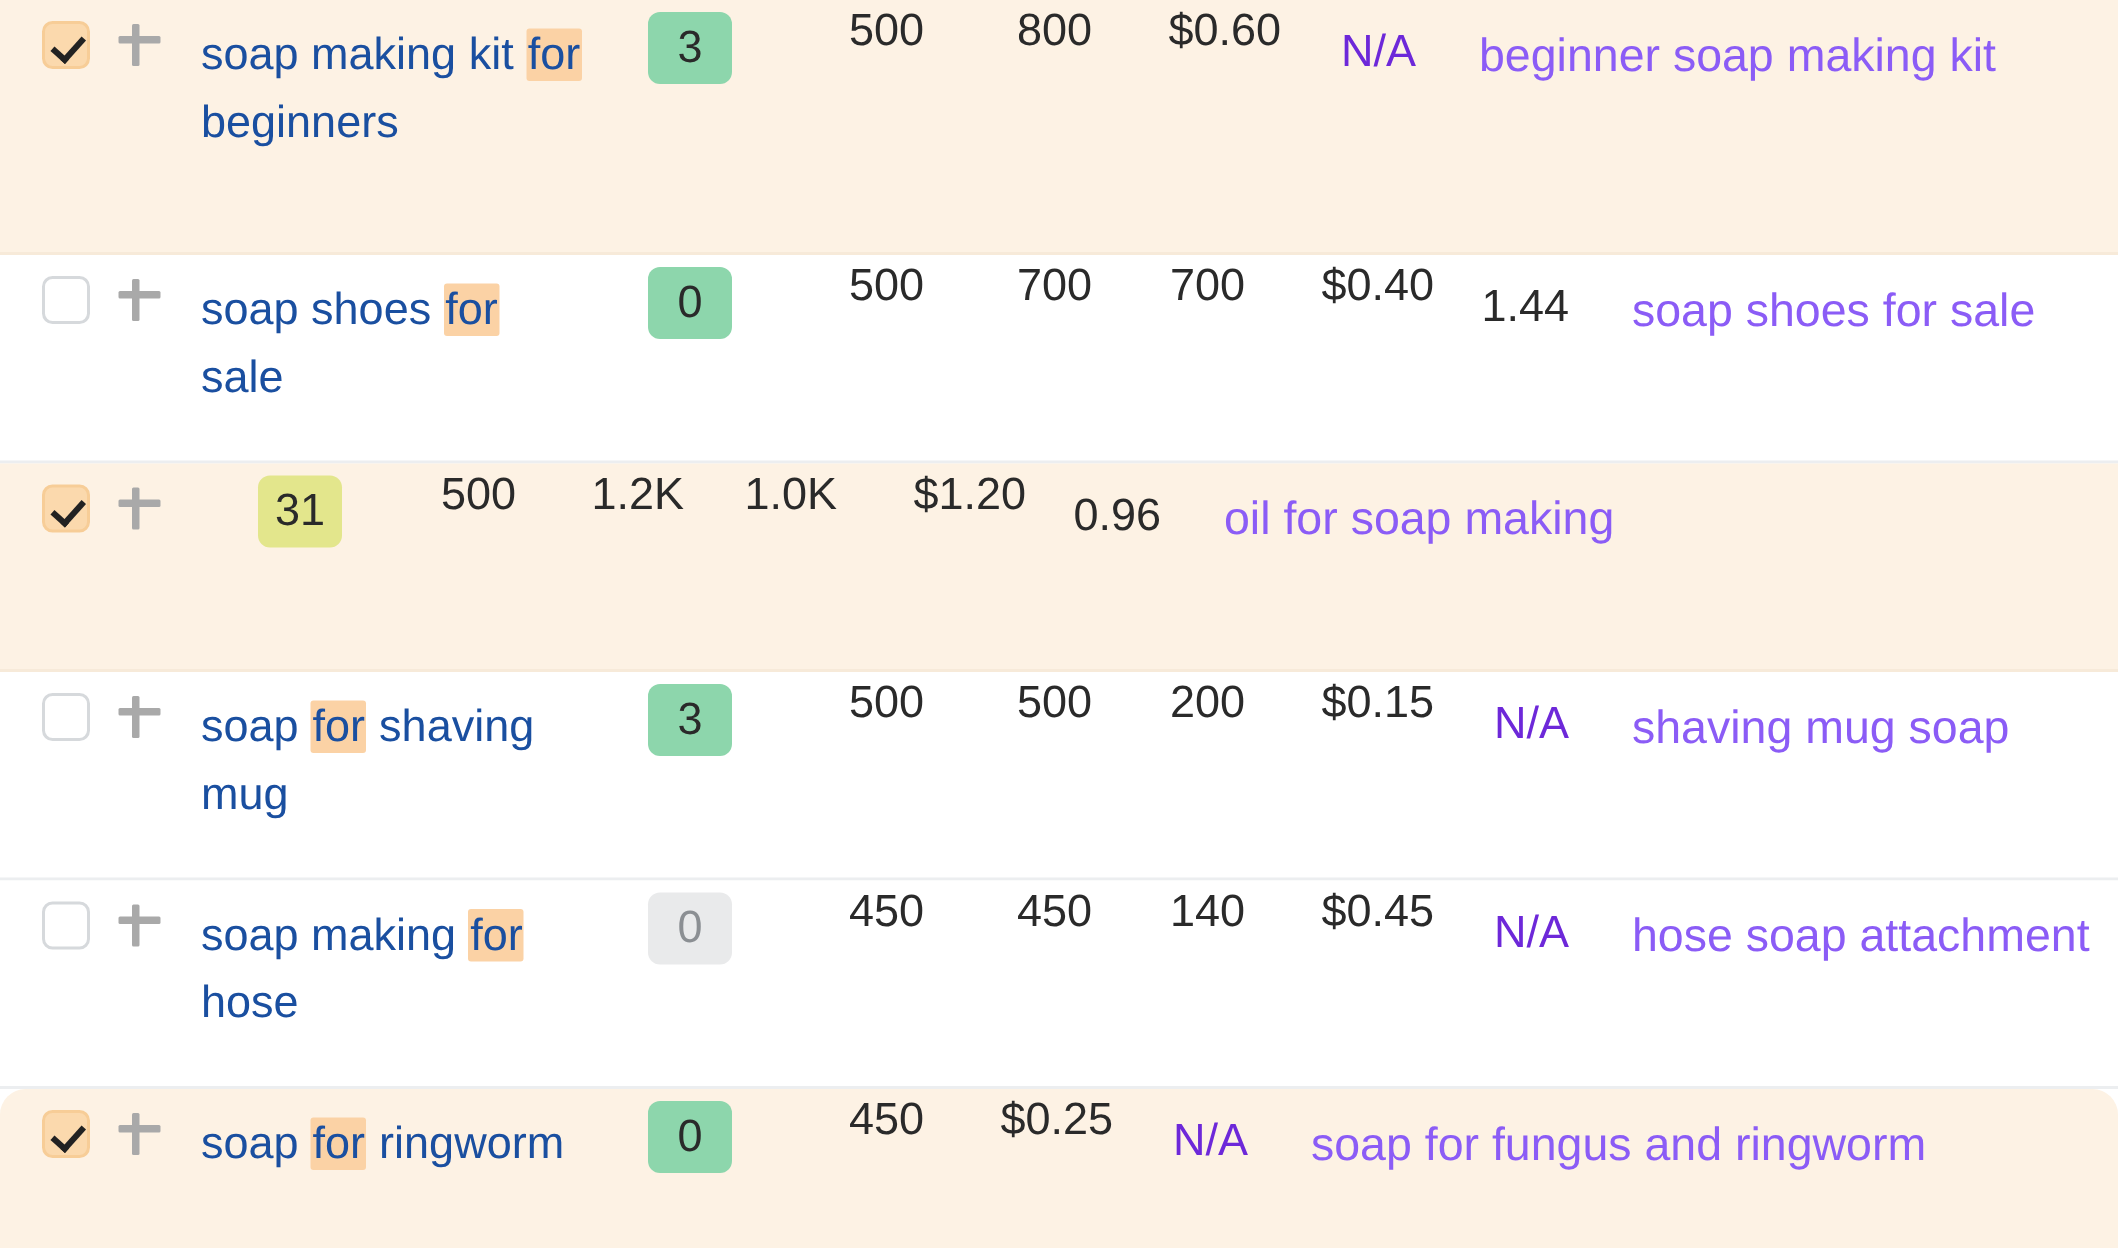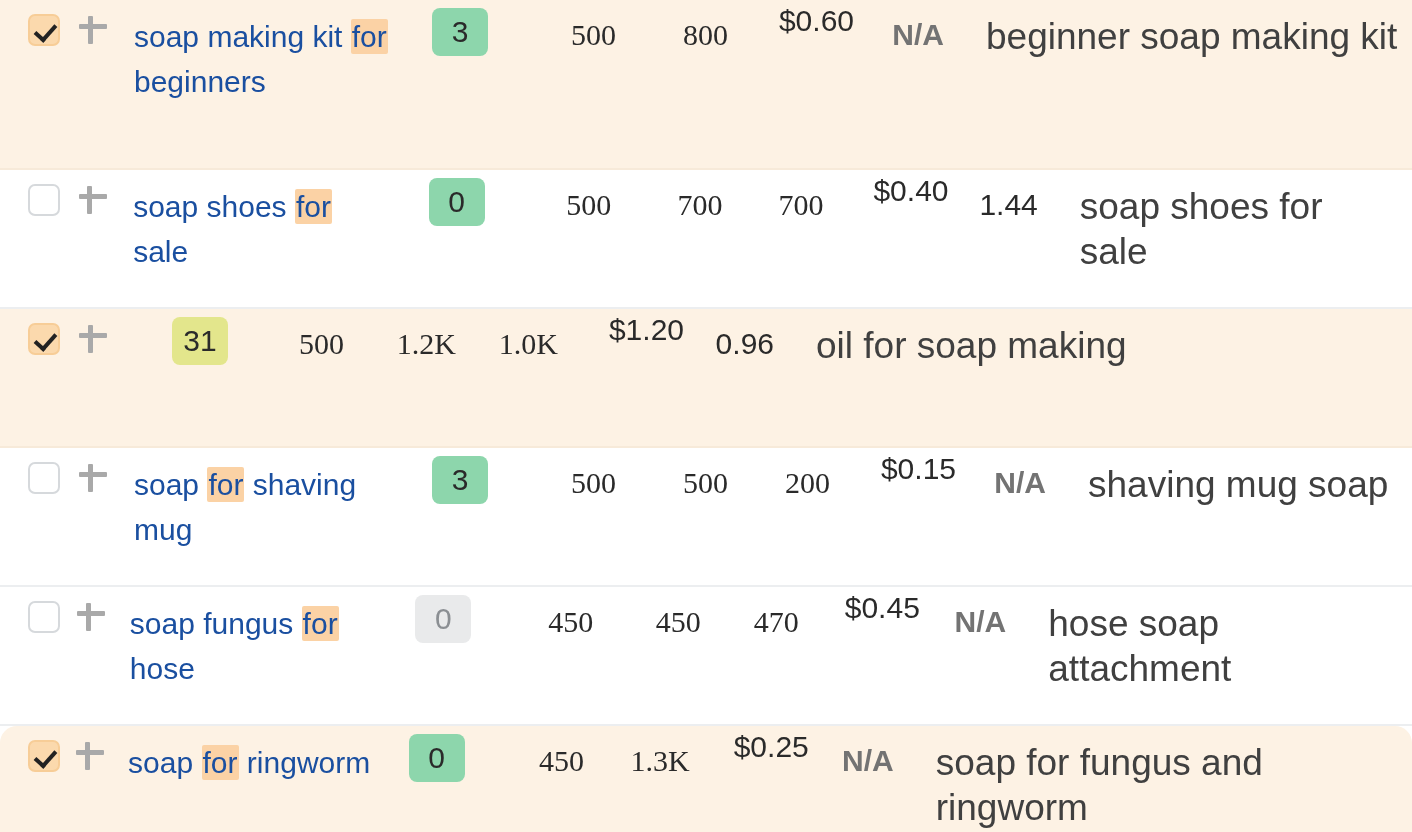--- a/index.html
+++ b/index.html
@@ -62,23 +62,21 @@
     padding-top: 14px;
     padding-right: 12px;
   }
   .c-badge {
     width: 108px;
     padding-top: 8px;
     justify-content: center;
   }
   .c-num {
     width: 102px;
-    padding-top: 14px;
     justify-content: flex-end;
-    font-family: Liberation Serif, serif;
   }
   .c-num.wide { width: 112px; }
   .c-cpc {
     width: 126px;
     justify-content: flex-end;
   }
   .c-ratio {
     width: 116px;
     padding-top: 14px;
     padding-right: 26px;
@@ -152,33 +150,32 @@
     color: #1a4fa0;
     word-break: normal;
   }
   .kw .hl {
     background: #fbd2a5;
     padding: 1px 1px;
     border-radius: 2px;
   }
 
   .parent {
-    font-size: 37px;
+    font-size: 31px;
     line-height: 45px;
-    color: #404040;
+    color: #8b5cf6;
   }
 
   .num {
     font-size: 30px;
     line-height: 42px;
     color: #2a2a2a;
   }
   .num.na {
-    color: #737373;
-    font-weight: bold;
+    color: #6d28d9;
   }
 
   
   .badge {
     min-width: 56px;
     height: 48px;
     border-radius: 8px;
     display: flex;
     align-items: center;
     justify-content: center;
@@ -318,33 +315,33 @@
       </div>
     </div>
     <div class="row h-std">
       <div class="cell c-check">
         <span class="checkbox"></span>
       </div>
       <div class="cell c-plus">
         <span class="plus"></span>
       </div>
       <div class="cell c-keyword">
-        <a class="kw" style="text-decoration: none;"><span>soap fungus </span><span class="hl">for</span><span> hose</span></a>
+        <a class="kw" style="text-decoration: none;"><span>soap making </span><span class="hl">for</span><span> hose</span></a>
       </div>
       <div class="cell c-badge">
         <span class="badge grey">0</span>
       </div>
       <div class="cell c-num">
         <span class="num">450</span>
       </div>
       <div class="cell c-num wide">
         <span class="num">450</span>
       </div>
       <div class="cell c-num">
-        <span class="num">470</span>
+        <span class="num">140</span>
       </div>
       <div class="cell c-cpc">
         <span class="num">$0.45</span>
       </div>
       <div class="cell c-ratio">
         <span class="num na">N/A</span>
       </div>
       <div class="cell c-parent">
         <a class="parent" style="text-decoration: none;">hose soap attachment</a>
       </div>
@@ -358,23 +355,20 @@
       </div>
       <div class="cell c-keyword">
         <a class="kw" style="text-decoration: none;"><span>soap </span><span class="hl">for</span><span> ringworm</span></a>
       </div>
       <div class="cell c-badge">
         <span class="badge green">0</span>
       </div>
       <div class="cell c-num">
         <span class="num">450</span>
       </div>
-      <div class="cell c-num wide">
-        <span class="num">1.3K</span>
-      </div>
       <div class="cell c-cpc">
         <span class="num">$0.25</span>
       </div>
       <div class="cell c-ratio">
         <span class="num na">N/A</span>
       </div>
       <div class="cell c-parent">
         <a class="parent" style="text-decoration: none;">soap for fungus and ringworm</a>
       </div>
     </div>

